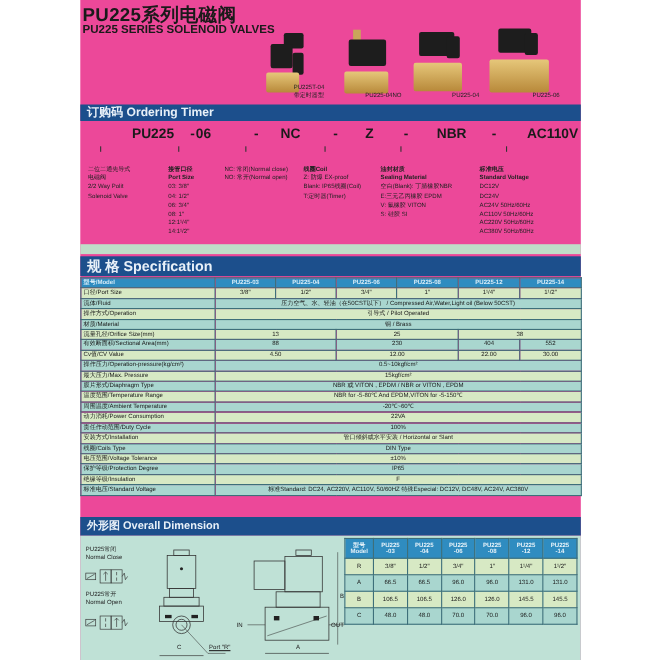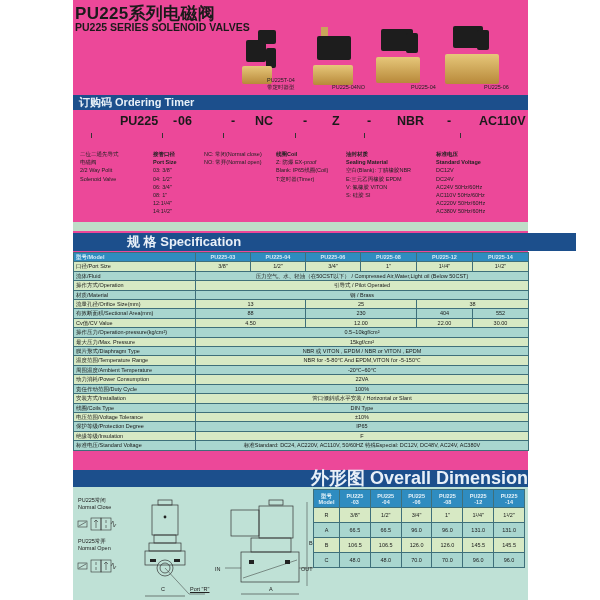--- a/index.html
+++ b/index.html
@@ -8,22 +8,22 @@
   .title-cn{position:absolute;left:2px;top:2px;font-size:17px;font-weight:bold;color:#1a1a1a;letter-spacing:0.3px;}
   .title-en{position:absolute;left:2px;top:21px;font-size:10.5px;font-weight:bold;color:#1a1a1a;}
   .prod{position:absolute;}
   .prod .coil{position:absolute;background:#1d1d1d;border-radius:2px;}
   .prod .body{position:absolute;background:linear-gradient(180deg,#e6c77a,#b8893a);border-radius:2px;}
   .prod .cap{position:absolute;background:#c9a55a;}
   .prod-label{position:absolute;font-size:5.5px;color:#222;line-height:7px;white-space:nowrap;}
   .bar{position:absolute;left:0;width:455px;background:#1c4f8c;color:#e8f0f8;font-weight:bold;}
   .bar .cn{margin-left:6px;}
   .bar1{top:95px;height:15px;font-size:11px;line-height:15px;}
-  .bar2{top:233px;height:18px;font-size:13px;line-height:18px;padding-left:48px;}
-  .bar3{top:470px;height:17px;font-size:18px;line-height:17px;text-align:right;}
+  .bar2{top:233px;height:18px;font-size:13px;line-height:18px;}
+  .bar3{top:470px;height:17px;font-size:10px;line-height:17px;}
   .code-row{position:absolute;top:114px;left:0;width:455px;height:16px;margin-left:40px;}
   .code-seg{position:absolute;font-size:12.5px;font-weight:bold;color:#1a1a1a;}
   .tick{position:absolute;top:133px;width:1px;height:5px;background:#333;}
   .opt-col{position:absolute;top:150px;font-size:5.5px;line-height:8.2px;color:#222;white-space:nowrap;}
   .opt-col .h{font-weight:bold;}
   .code-footer{position:absolute;left:0;top:222px;width:455px;height:9px;background:#bfddc8;}
   table.spec{position:absolute;left:0;top:252px;width:455px;border-collapse:collapse;font-size:5.5px;table-layout:fixed;}
   table.spec td{height:8.4px;padding:0 2px;border:0.5px solid #3e6f7a;text-align:center;white-space:nowrap;overflow:hidden;line-height:8.4px;}
   table.spec td.lbl{text-align:left;border-right:1px solid #3e6f7a;}
   table.spec tr.head td{background:#2f8cc0;color:#d6ecf7;font-weight:bold;}

